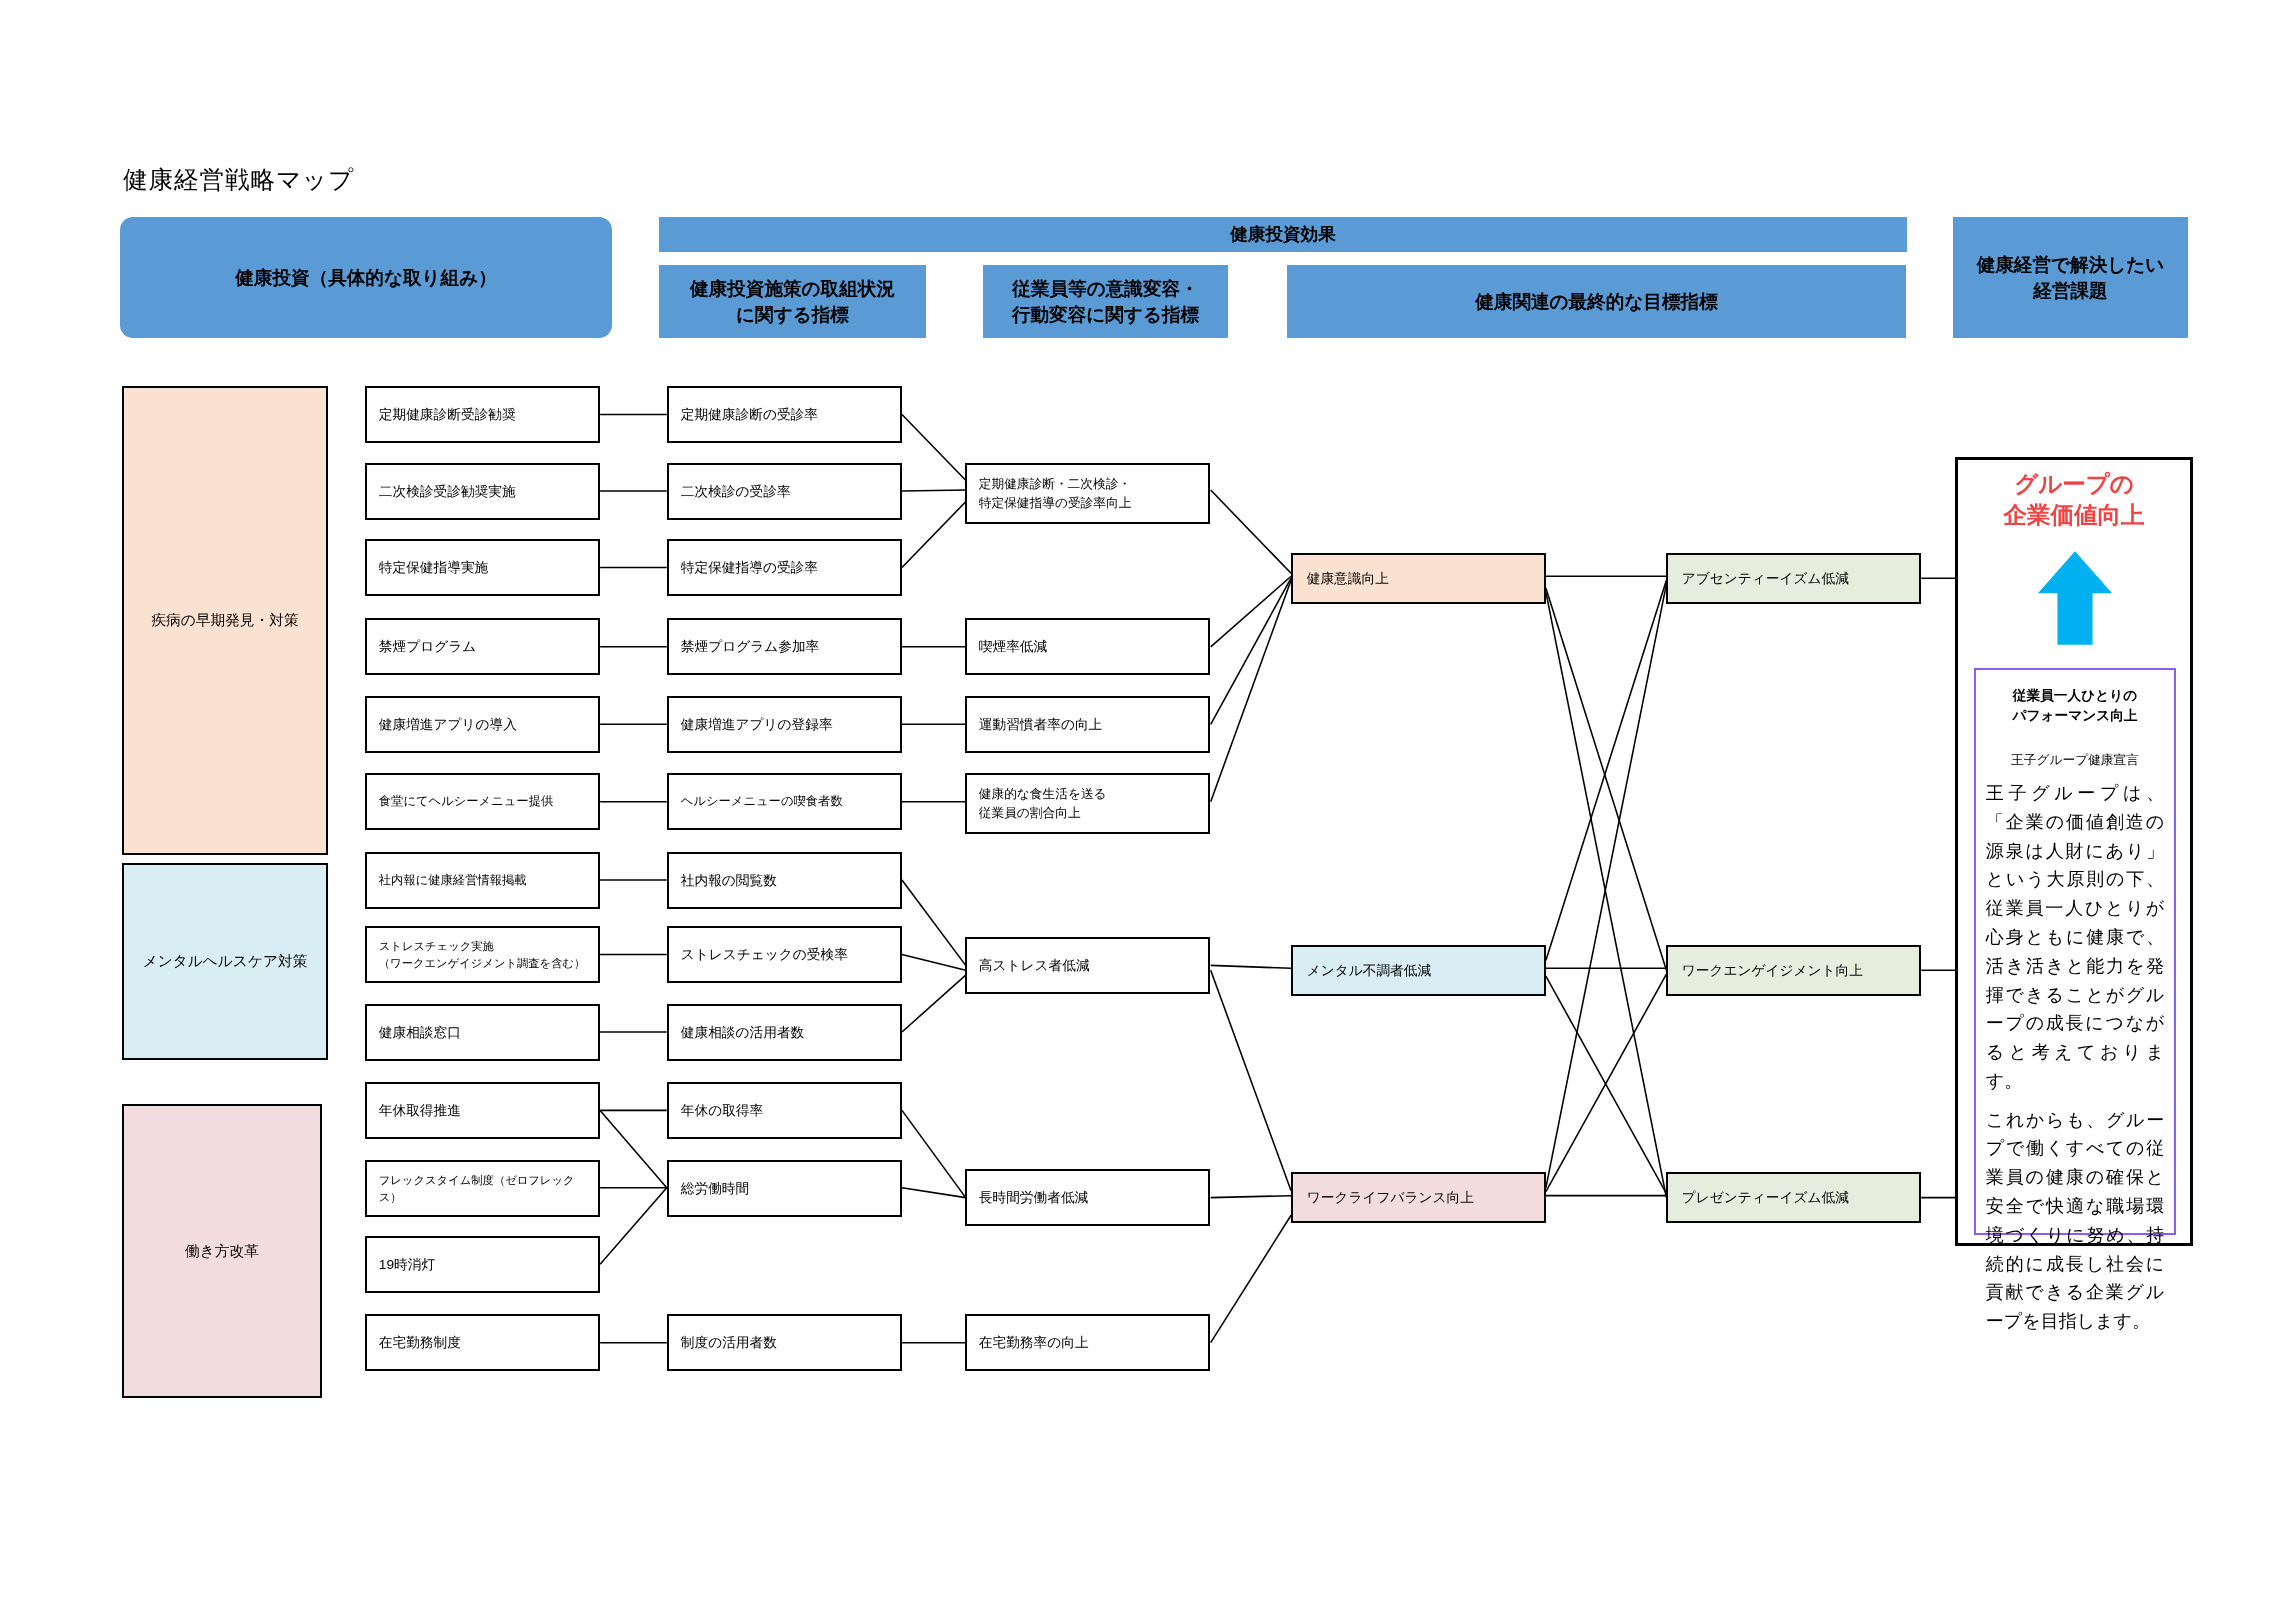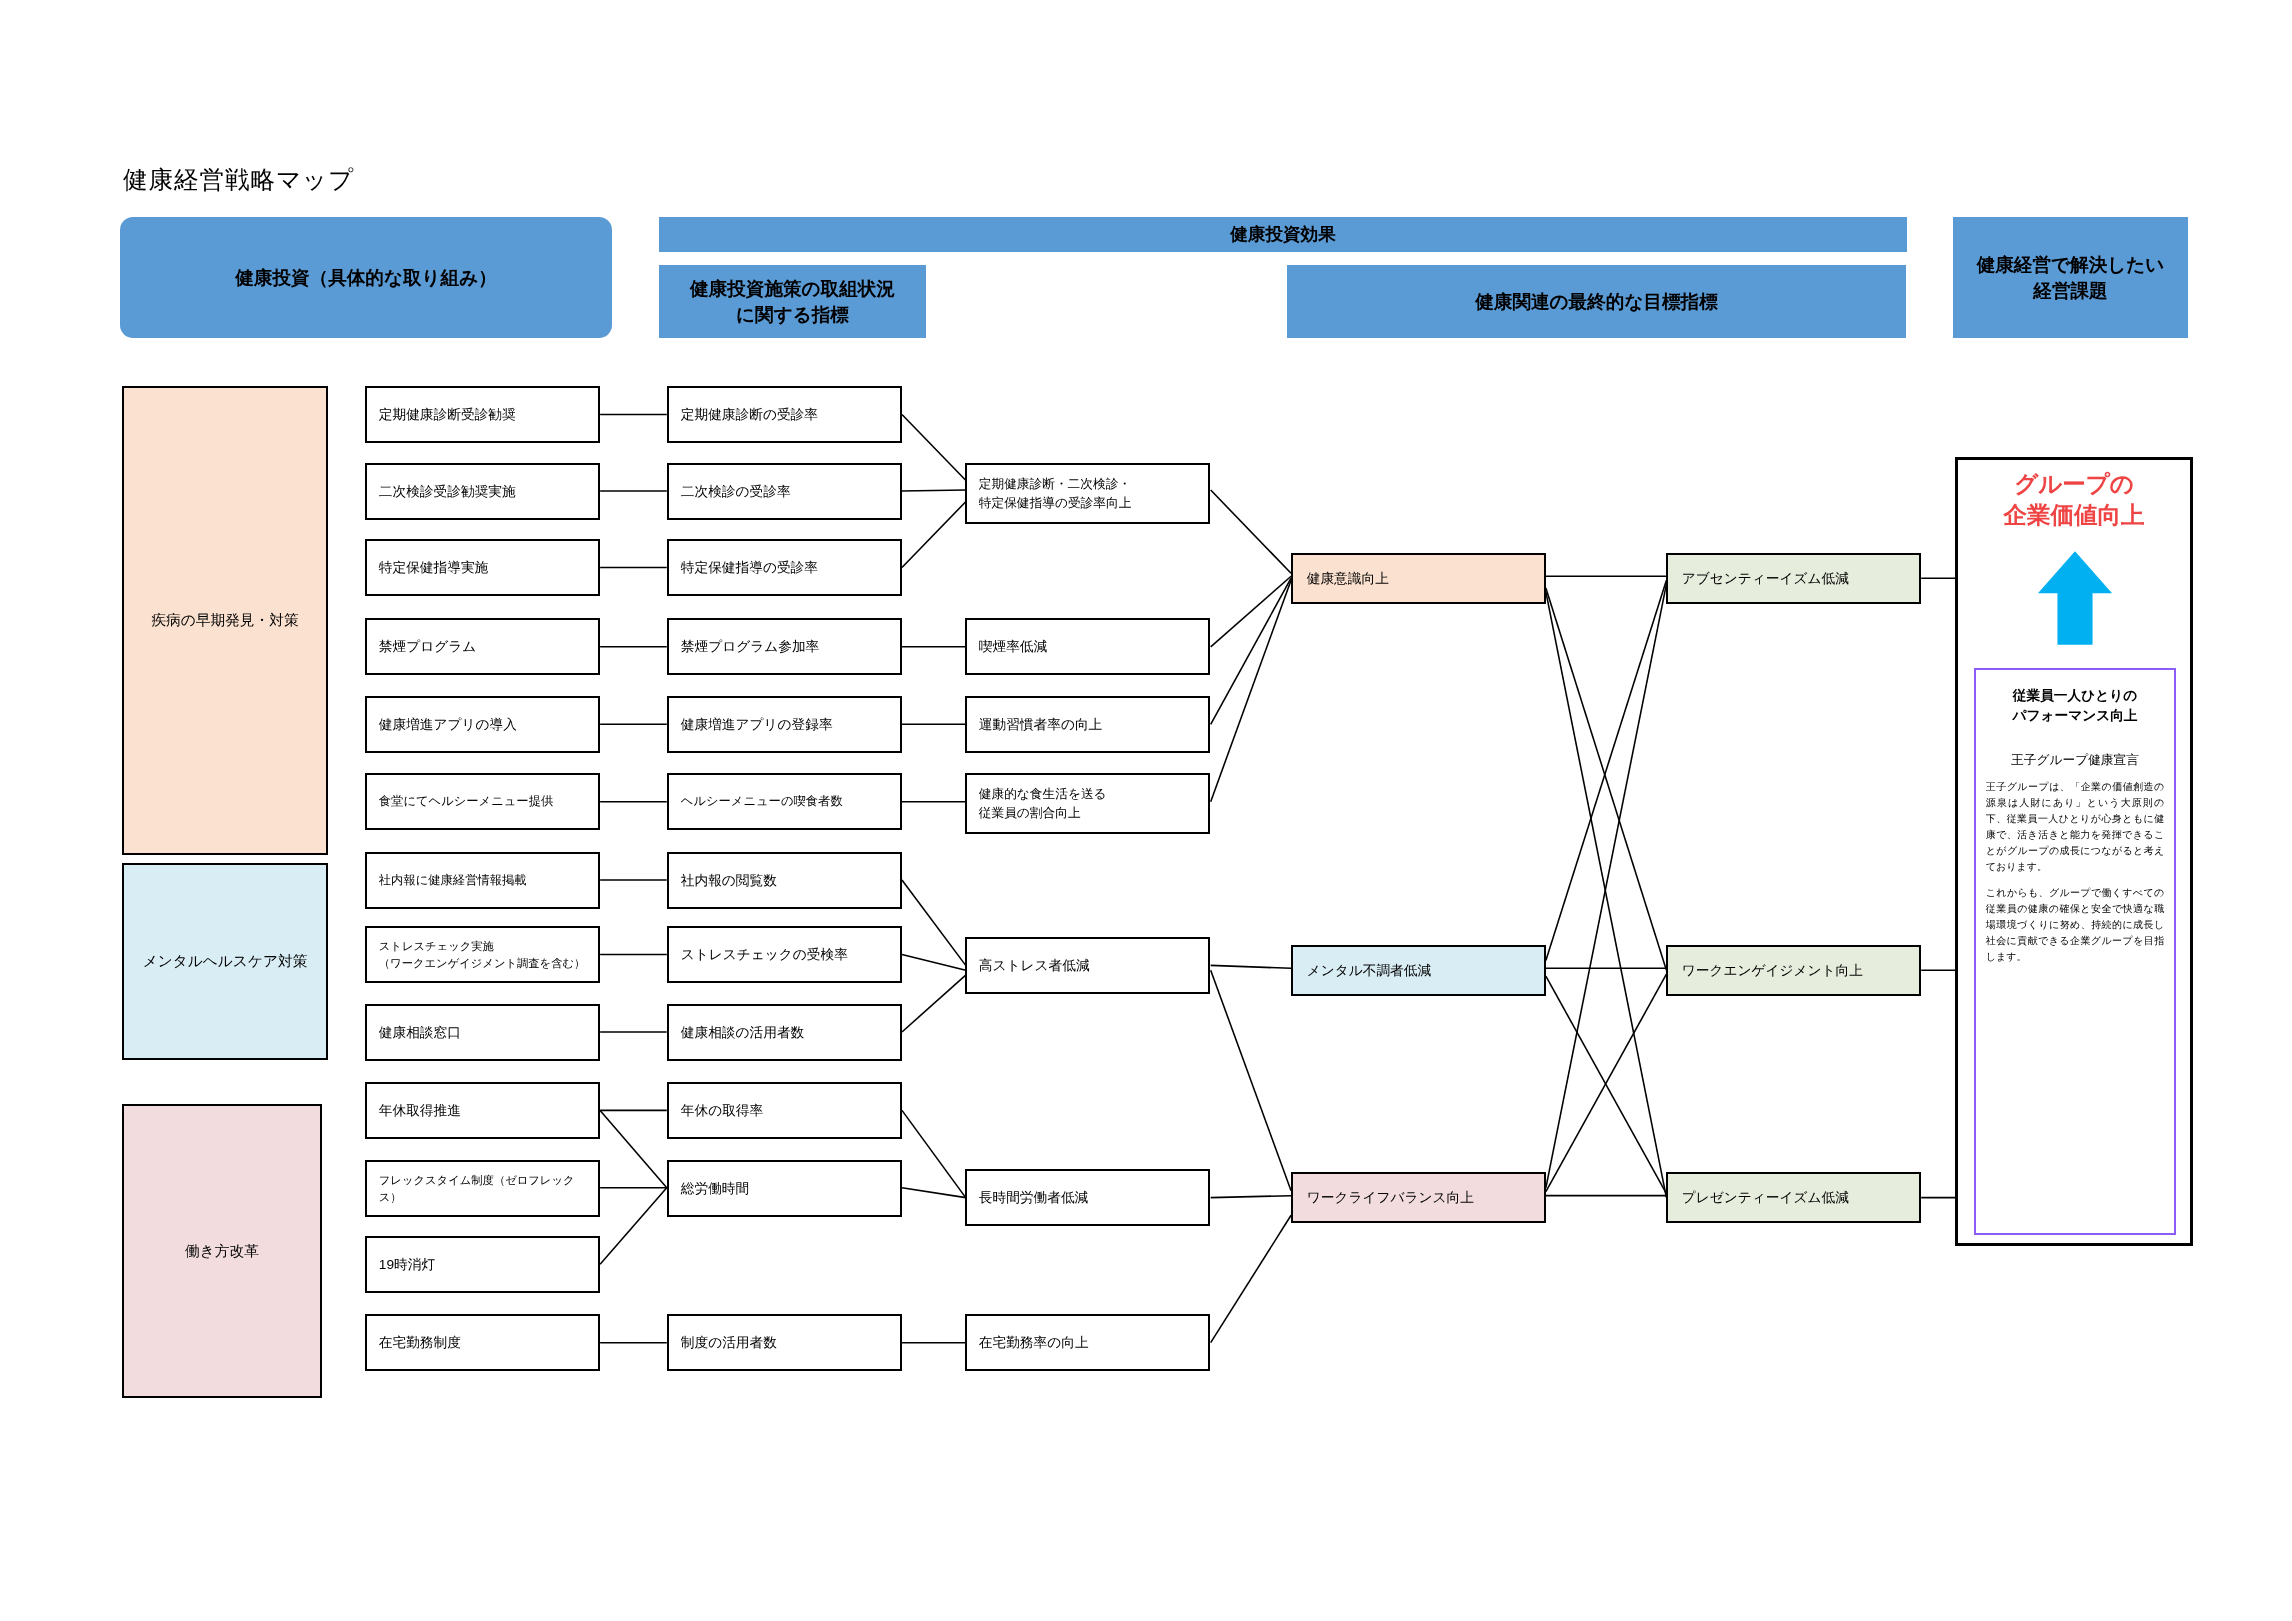--- a/index.html
+++ b/index.html
@@ -48,36 +48,38 @@
 
   
   #right-panel{left:1955px;top:457px;width:238px;height:789px;border:3.9px solid #000;background:#fff;}
   #group-value{left:1965px;top:469px;width:218px;text-align:center;font-weight:bold;
                font-size:23.5px;line-height:1.3;color:#ef4444;}
   #arrow-up{left:2036px;top:549px;width:78px;height:98px;}
   #decl-box{left:1974px;top:668px;width:202px;height:567px;border:2px solid #8b5cf6;background:#fff;
             padding:15.7px 9.8px 9.8px 9.8px;}
   #decl-title{text-align:center;font-weight:bold;font-size:13.7px;line-height:1.5;color:#000;}
   #decl-sub{text-align:center;font-size:12.7px;color:#000;margin-top:25.5px;}
-  .decl-p{font-size:10px;line-height:1.6;color:#000;margin-top:9.8px;text-align:justify;}
+  .decl-p{font-size:18px;line-height:1.6;color:#000;margin-top:9.8px;text-align:justify;}
 
   svg#wires{position:absolute;left:0;top:0;width:2293px;height:1621px;pointer-events:none;}
   svg#wires line, svg#wires path{stroke:#000;stroke-width:1.6;fill:none;}
 </style>
 </head>
 <body>
 
 <div id="root">
 
   <div class="abs" id="page-title">健康経営戦略マップ</div>
 
   <div class="abs hdr" id="hdr-investment">健康投資（具体的な取り組み）</div>
   <div class="abs hdr" id="hdr-effect">健康投資効果</div>
   <div class="abs hdr" id="hdr-policy" style="white-space:pre-line;">健康投資施策の取組状況
 に関する指標</div>
+  <div class="abs hdr" id="hdr-behavior" style="white-space:pre-line;">従業員等の意識変容・
+行動変容に関する指標</div>
   <div class="abs hdr" id="hdr-final">健康関連の最終的な目標指標</div>
   <div class="abs hdr" id="hdr-issue" style="white-space:pre-line;">健康経営で解決したい
 経営課題</div>
 
   <div class="abs cat" id="cat-disease">疾病の早期発見・対策</div>
   <div class="abs cat" id="cat-mental">メンタルヘルスケア対策</div>
   <div class="abs cat" id="cat-work">働き方改革</div>
 
   <svg id="wires" viewBox="0 0 2339 1654" width="2293" height="1621">
 

